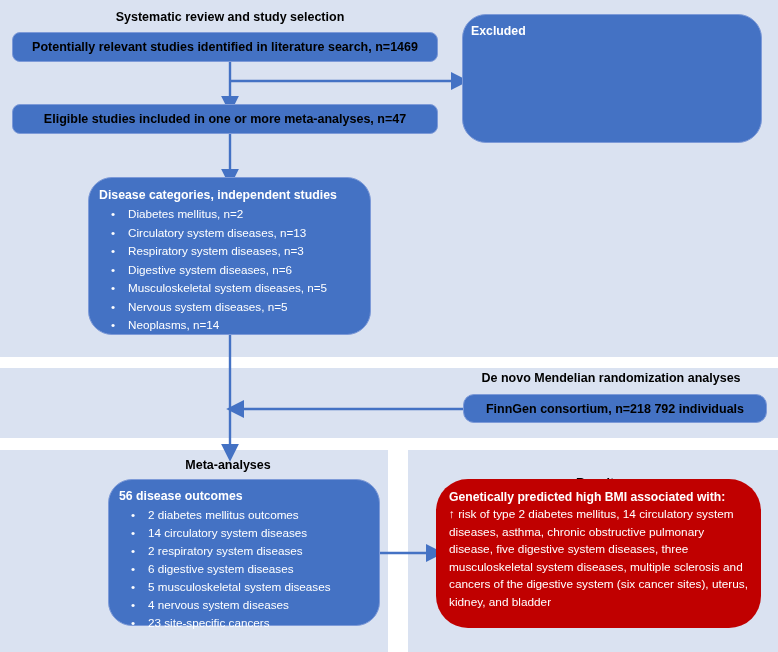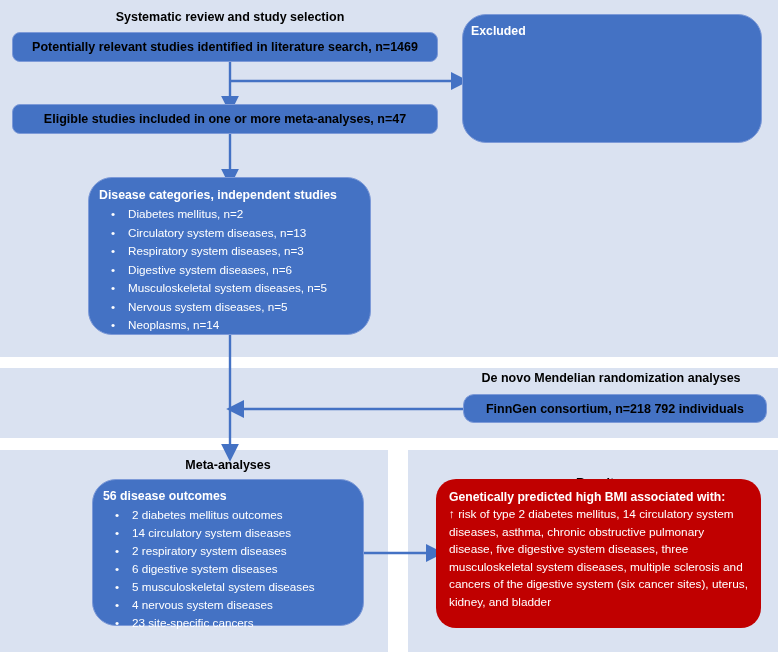--- a/index.html
+++ b/index.html
@@ -21,21 +21,21 @@
     position:absolute;background:#4472c4;border:1.5px solid #7d9ad8;border-radius:24px;
     color:#fff;box-sizing:border-box;padding:8px 10px;
   }
   .bigbox .bt{font-weight:bold;font-size:12.3px;line-height:18px;display:block;}
   ul.bullets{list-style:none;margin:1px 0 0 0;padding:0;font-size:11.7px;}
   .bullets li{position:relative;padding-left:29px;line-height:18.5px;}
   .bullets li::before{content:"\2022";position:absolute;left:12px;top:0;}
   .excl .bullets li{line-height:17.3px;}
   .meta .bullets li{line-height:18px;}
   .redbox{
-    position:absolute;background:#c00000;border-radius:20px;color:#fff;
+    position:absolute;background:#c00000;border-radius:32px;color:#fff;
     box-sizing:border-box;font-size:11.8px;line-height:17.6px;padding:9px 13px;
   }
   .redbox .bt{font-weight:bold;font-size:12.2px;display:block;line-height:18px;}
   svg.arrows{position:absolute;left:0;top:0;pointer-events:none;}
 </style>
 </head>
 <body>
 
 <div class="canvas">
 
@@ -86,21 +86,21 @@
   </div>
 
   <div class="sec-title" style="left:455px;top:371px;width:312px;">De novo Mendelian randomization analyses</div>
 
   <div class="bar" style="left:463px;top:394px;width:304px;height:29px;border-radius:11px;">
     <span>FinnGen consortium, n=218 792 individuals</span>
   </div>
 
   <div class="sec-title" style="left:63px;top:458px;width:330px;">Meta-analyses</div>
 
-  <div class="bigbox meta" style="left:92px;top:479px;width:272px;height:147px;padding:7px 10px;">
+  <div class="bigbox meta" style="left:108px;top:479px;width:272px;height:147px;padding:7px 10px;">
     <span class="bt">56 disease outcomes</span>
     <ul class="bullets">
       <li>2 diabetes mellitus outcomes</li>
       <li>14 circulatory system diseases</li>
       <li>2 respiratory system diseases</li>
       <li>6 digestive system diseases</li>
       <li>5 musculoskeletal system diseases</li>
       <li>4 nervous system diseases</li>
       <li>23 site-specific cancers</li>
     </ul>

